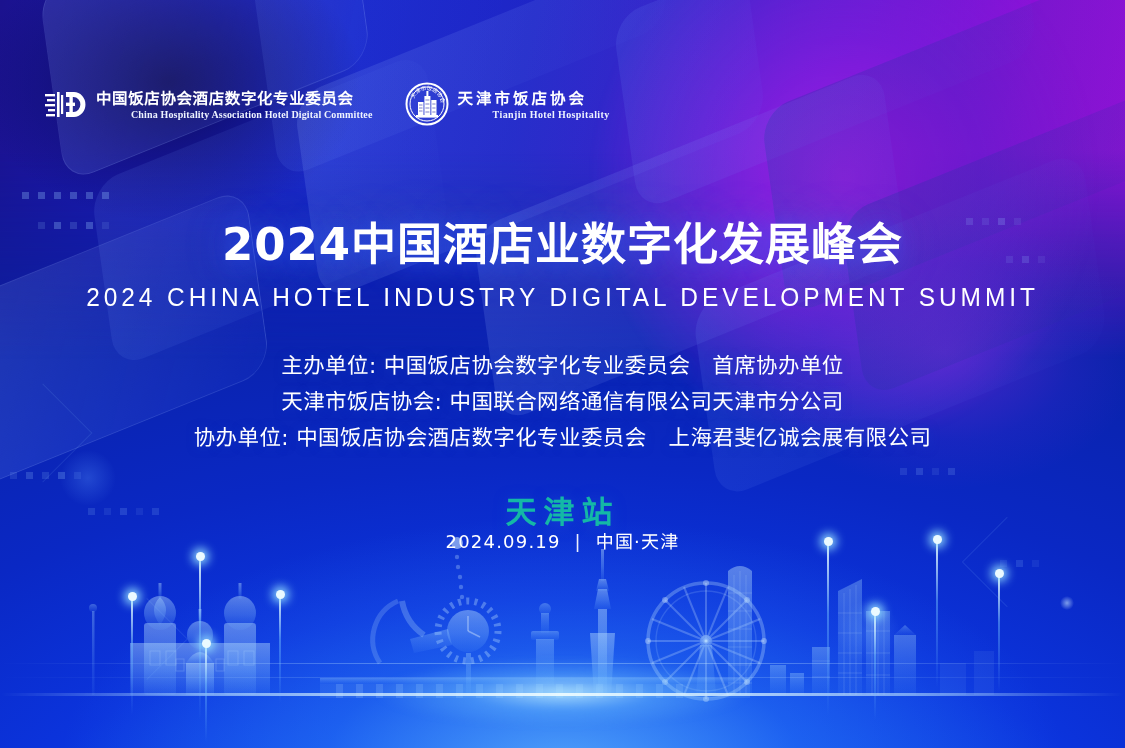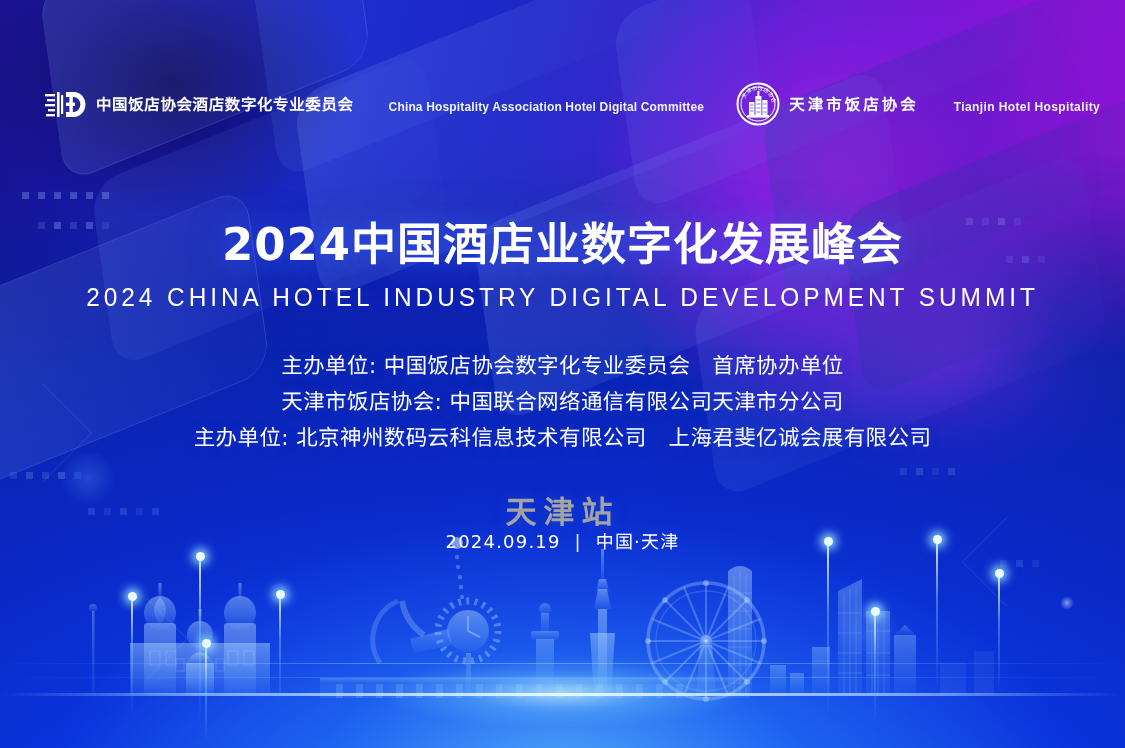--- a/index.html
+++ b/index.html
@@ -83,25 +83,25 @@
   
   .beam{position:absolute;width:2px;
     background:linear-gradient(to bottom, rgba(235,252,255,.95), rgba(120,200,255,.45) 42%, rgba(80,170,255,0) 100%);}
   .beam::before{content:"";position:absolute;left:50%;top:-3px;width:9px;height:9px;margin-left:-4.5px;
     border-radius:50%;background:#eafaff;box-shadow:0 0 10px 4px rgba(150,225,255,.9);}
 
   
   .logos{position:absolute;left:45px;top:82px;display:flex;align-items:center;gap:20px;}
   .logo-unit{display:flex;align-items:center;gap:9px;}
   .logo-mark{flex:0 0 auto;}
-  .logo-txt{display:flex;flex-direction:row;line-height:1;}
+  .logo-txt{display:flex;flex-direction:column;line-height:1;}
   .logo-cn{color:#ffffff;font-size:15.5px;font-weight:700;letter-spacing:.6px;white-space:nowrap;
     font-family:"DejaVu Sans","Liberation Sans",sans-serif;}
-  .logo-en{color:#eef3ff;font-size:12px;font-weight:700;letter-spacing:.15px;white-space:nowrap;margin-top:3px;
-    font-family:Liberation Sans, sans-serif;padding-left:35px;}
+  .logo-en{color:#eef3ff;font-size:10px;font-weight:700;letter-spacing:.15px;white-space:nowrap;margin-top:3px;
+    font-family:Liberation Serif, serif;padding-left:35px;}
   .logo-cn.tj{font-size:15.5px;letter-spacing:3px;}
   .logo-en.tj{letter-spacing:.4px;}
 
   
   .titles{position:absolute;left:0;top:0;width:100%;text-align:center;}
   .title-cn{
     position:absolute;left:0;top:208px;width:100%;
     color:#ffffff;font-size:45px;font-weight:700;letter-spacing:1px;
     font-family:"DejaVu Sans","Liberation Sans",sans-serif;
     text-shadow:0 2px 22px rgba(40,90,255,.55), 0 0 48px rgba(120,170,255,.30);
@@ -120,21 +120,21 @@
   .org{
     color:#ffffff;font-size:21.5px;font-weight:400;letter-spacing:.4px;line-height:36px;
     font-family:"DejaVu Sans","Liberation Sans",sans-serif;
     text-shadow:0 1px 10px rgba(20,60,200,.55);
     white-space:nowrap;
   }
 
   
   .station{
     position:absolute;left:0;top:487px;width:100%;text-align:center;
-    color:#a3a3a3;font-size:31px;font-weight:700;letter-spacing:7px;
+    color:#14b8a6;font-size:31px;font-weight:700;letter-spacing:7px;
     font-family:"DejaVu Sans","Liberation Sans",sans-serif;
     text-shadow:0 2px 14px rgba(30,80,220,.6);
   }
   .datetime{
     position:absolute;left:0;top:527px;width:100%;text-align:center;
     color:#ffffff;font-size:18px;font-weight:400;letter-spacing:1.2px;
     font-family:"DejaVu Sans","Liberation Sans",sans-serif;
   }
   .datetime .sep{display:inline-block;padding:0 7px;opacity:.92;}
 </style>
@@ -497,21 +497,21 @@
   </div>
 
   <div class="titles">
     <div class="title-cn">2024中国酒店业数字化发展峰会</div>
     <div class="title-en">2024 CHINA HOTEL INDUSTRY DIGITAL DEVELOPMENT SUMMIT</div>
   </div>
 
   <div class="orgs">
     <div class="org">主办单位: 中国饭店协会数字化专业委员会　首席协办单位</div>
     <div class="org">天津市饭店协会: 中国联合网络通信有限公司天津市分公司</div>
-    <div class="org">主办单位: 北京神州数码云科信息技术有限公司　上海君斐亿诚会展有限公司</div>
+    <div class="org">协办单位: 中国饭店协会酒店数字化专业委员会　上海君斐亿诚会展有限公司</div>
   </div>
 
   <div class="station">天津站</div>
   <div class="datetime">
     <span>2024.09.19</span>
     <span class="sep">|</span>
     <span>中国·天津</span>
   </div>
 
 </div>

